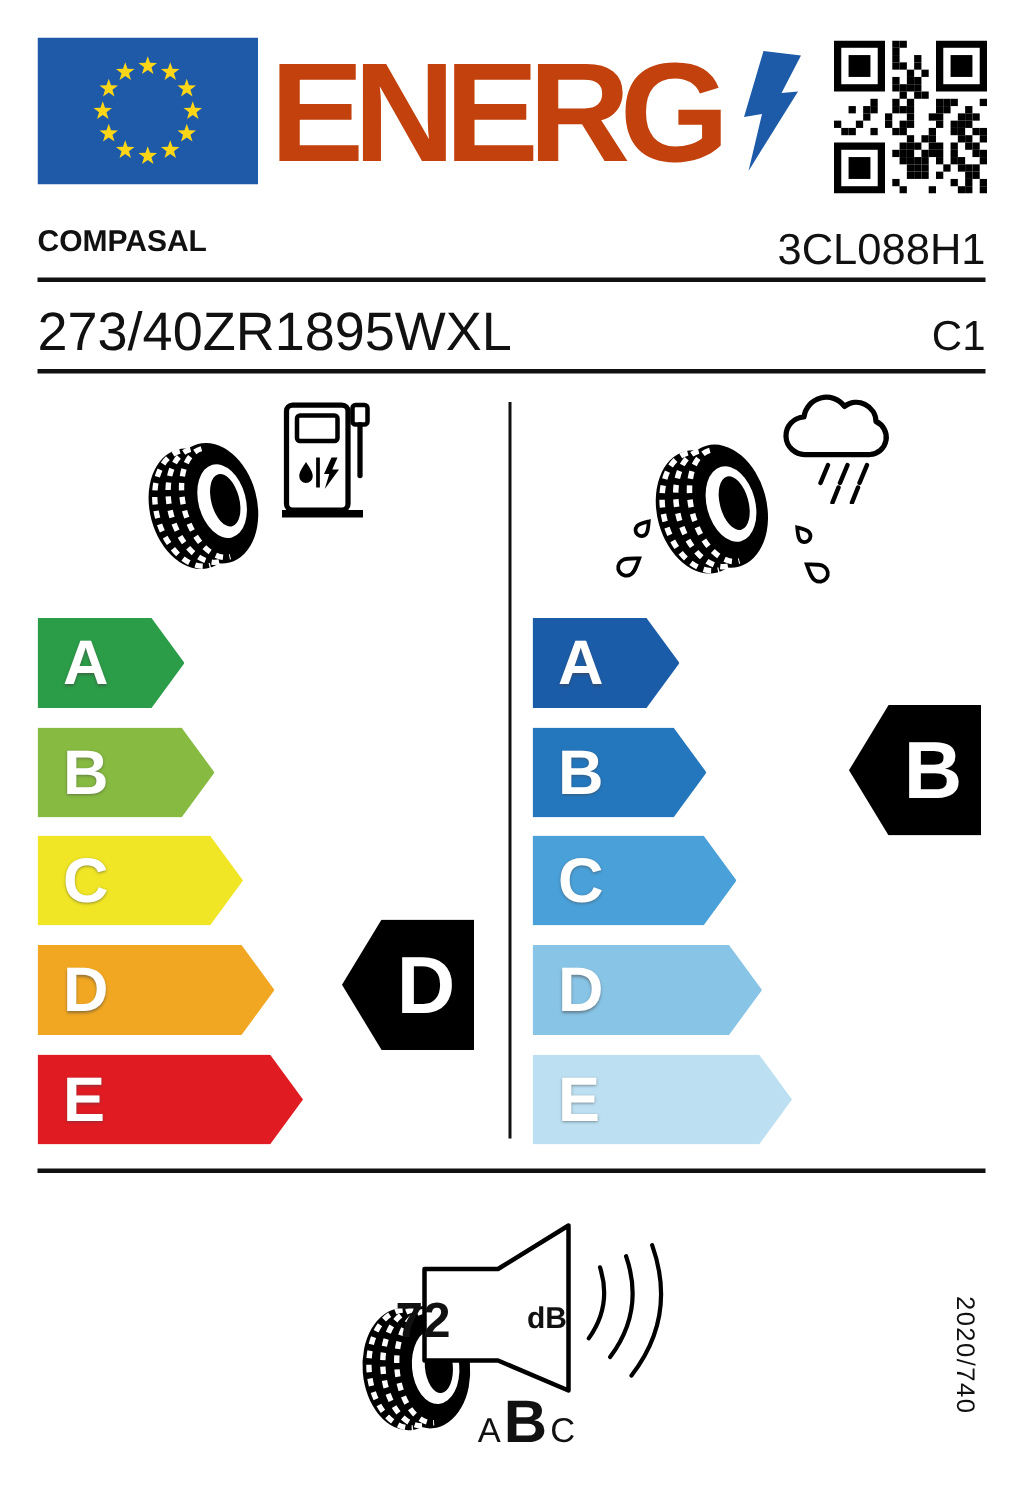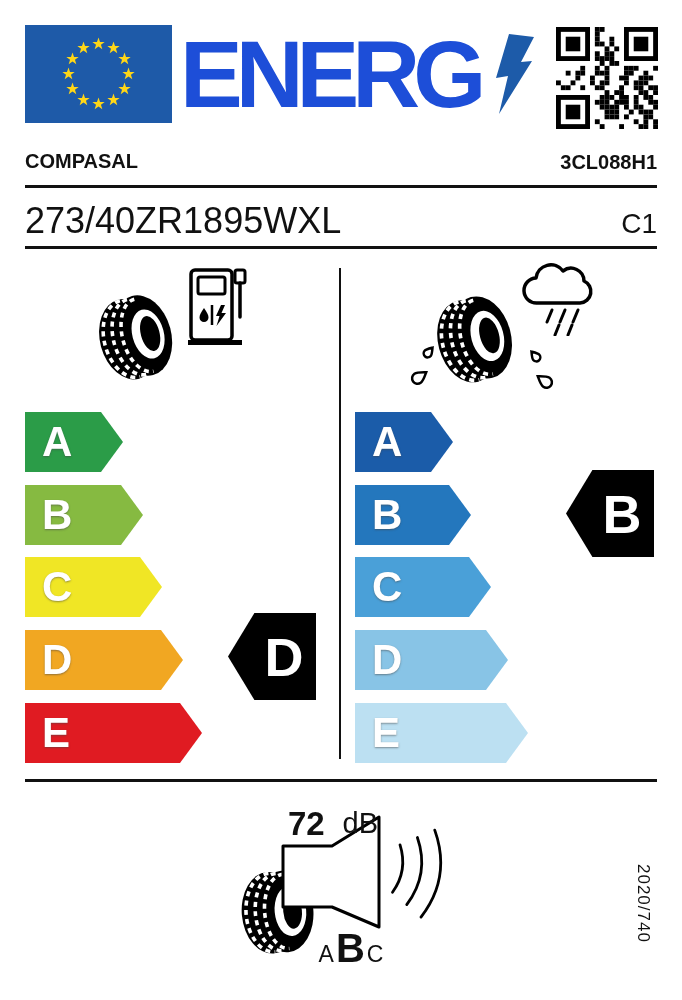--- a/index.html
+++ b/index.html
@@ -4,28 +4,28 @@
 <style>
   html,body{margin:0;padding:0;background:#fff;}
   .label{
     position:relative;width:682px;height:1000px;background:#fff;
     font-family:"Liberation Sans",sans-serif;color:#111;overflow:hidden;
   }
   .abs{position:absolute;}
   
   .energ-text{
     position:absolute;left:180px;top:24px;height:102px;line-height:102px;
-    font-size:94px;font-weight:700;letter-spacing:-7px;color:#1d4ed8;text-align:center;
+    font-size:94px;font-weight:700;letter-spacing:-7px;color:#c2410c;text-align:center;
   }
   
   .hrule{position:absolute;left:25px;width:632px;height:3px;background:#111;}
   .vrule{position:absolute;left:339px;top:268px;width:2px;height:491px;background:#111;}
   
   .brand-name{position:absolute;left:25px;top:150px;font-size:20px;font-weight:700;}
-  .model-code{position:absolute;right:25px;top:151px;font-size:20px;font-weight:700;}
+  .model-code{position:absolute;right:25px;top:151px;font-size:29px;font-weight:400;}
   .tire-size{position:absolute;left:25px;top:200px;font-size:36px;font-weight:400;}
   .tire-class{position:absolute;right:25px;top:208px;font-size:28px;font-weight:400;margin-left:44px;}
   
   .grade-arrow{
     position:absolute;height:60px;display:flex;align-items:center;
     padding-left:17px;box-sizing:border-box;
     clip-path:polygon(0 0,calc(100% - 22px) 0,100% 50%,calc(100% - 22px) 100%,0 100%);
   }
   .grade-arrow span{
     color:#fff;font-size:42px;font-weight:700;line-height:1;
@@ -36,25 +36,25 @@
   
   .selected-rating{
     position:absolute;width:88px;height:87px;background:#000;
     clip-path:polygon(0 50%,30% 0,100% 0,100% 100%,30% 100%);
     display:flex;align-items:center;justify-content:center;
     padding-left:24px;box-sizing:border-box;
   }
   .selected-rating span{color:#fff;font-size:54px;font-weight:700;line-height:1;}
   
   .db-box{
-    position:absolute;left:288px;top:806px;width:90px;height:34px;
-    display:flex;align-items:center;justify-content:space-between;gap:7px;
+    position:absolute;left:288px;top:862px;width:90px;height:34px;
+    display:flex;align-items:center;justify-content:flex-end;gap:7px;
   }
   .db-value{font-size:33px;font-weight:700;line-height:1;}
-  .db-unit{font-size:29px;font-weight:400;line-height:1;}
+  .db-unit{font-size:20px;font-weight:700;line-height:1;margin-left:44px;}
   .noise-abc{
     position:absolute;left:312px;top:926px;width:78px;
     display:flex;align-items:baseline;justify-content:center;gap:2px;
   }
   .noise-abc .cls{font-size:23px;font-weight:400;}
   .noise-abc .cls-sel{font-size:40px;font-weight:700;}
   
   .regulation{
     position:absolute;left:633px;top:864px;height:96px;
     writing-mode:vertical-rl;font-size:17px;letter-spacing:1px;color:#111;

